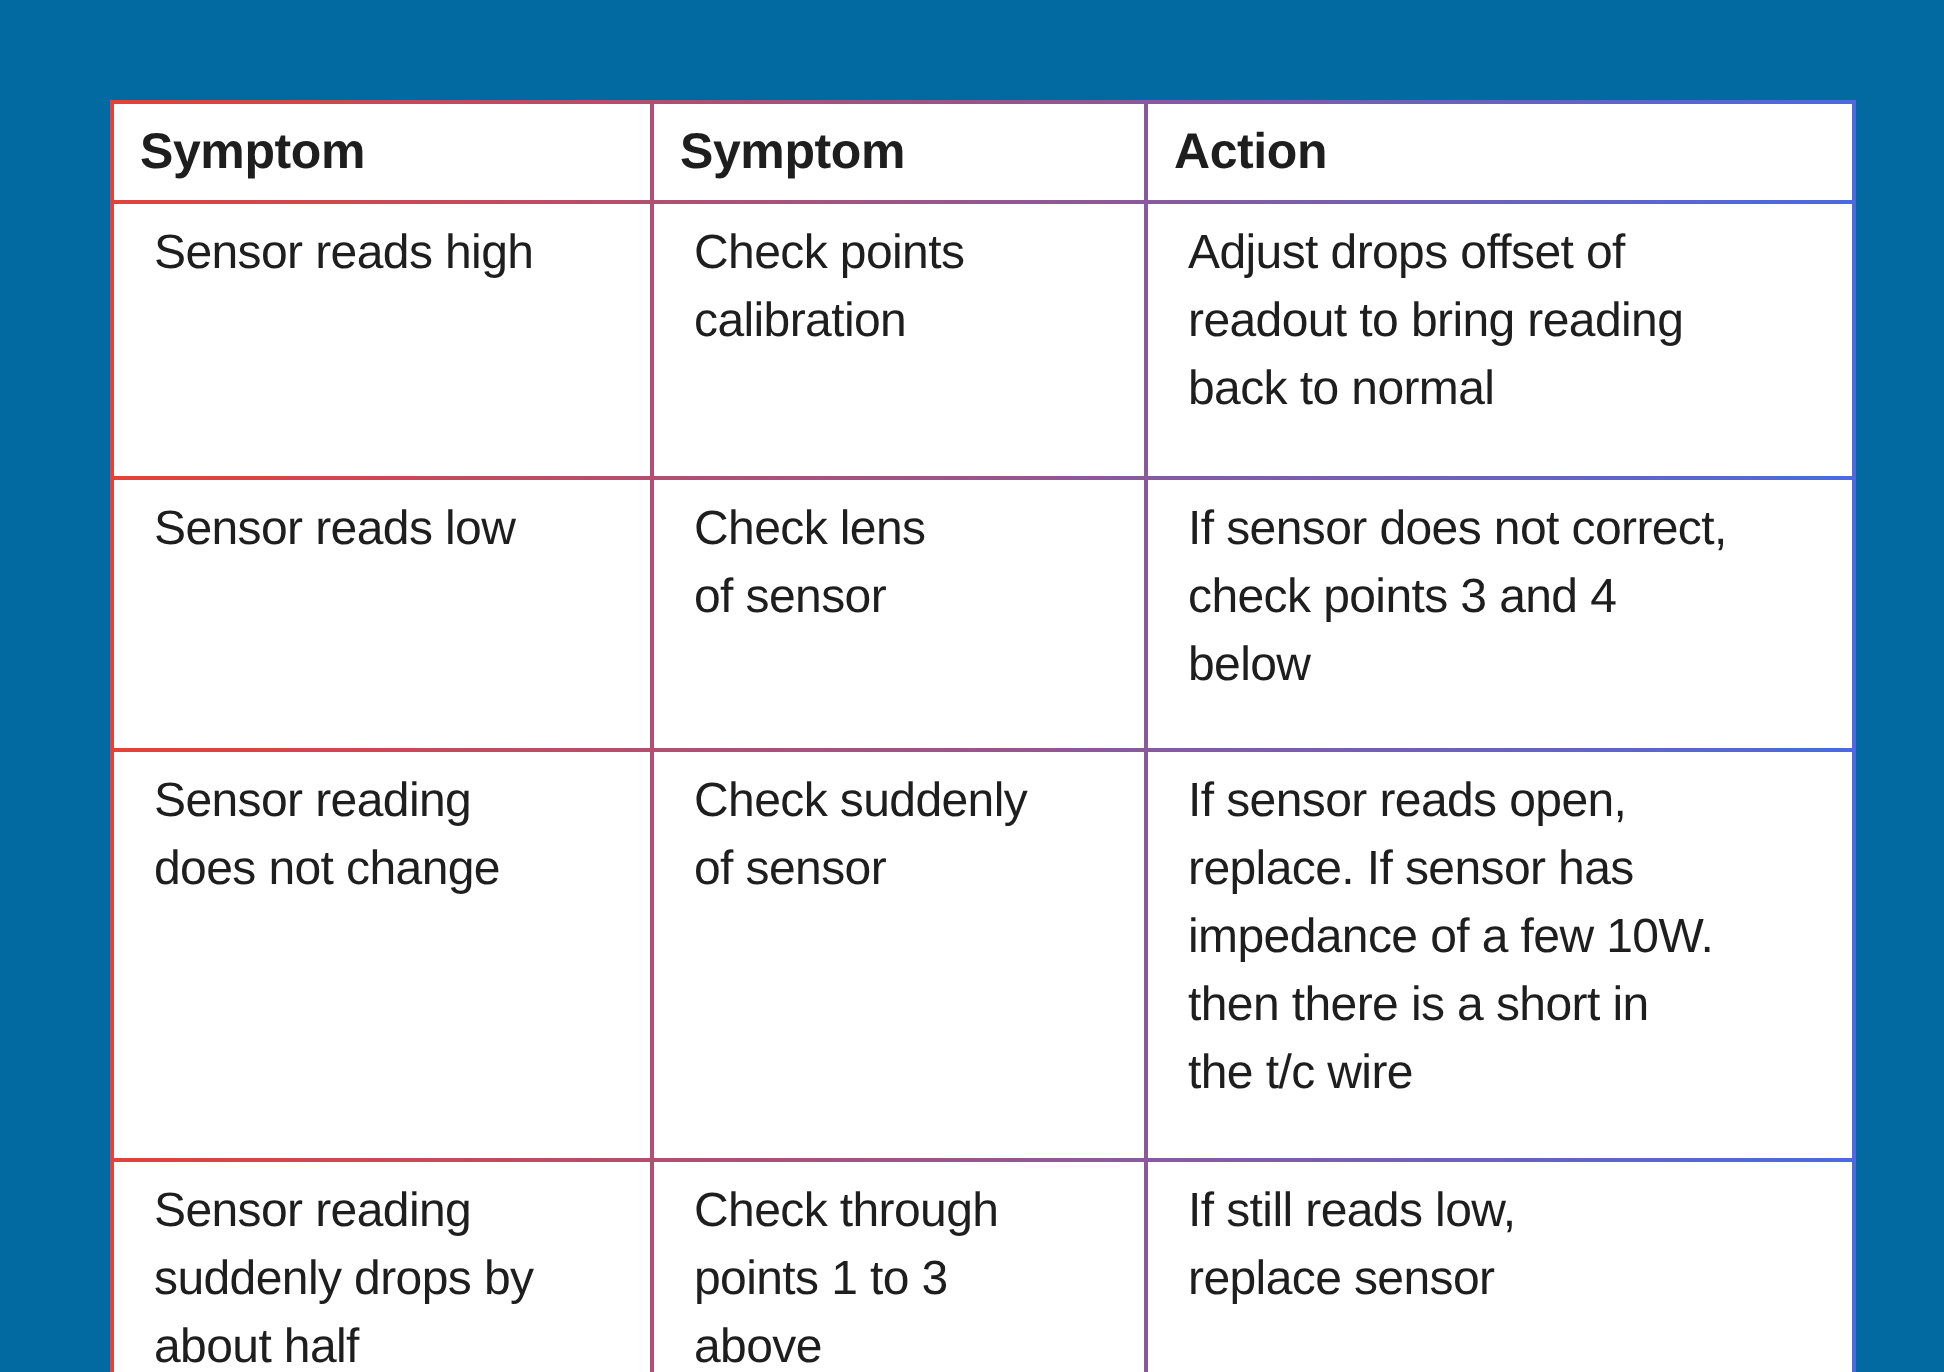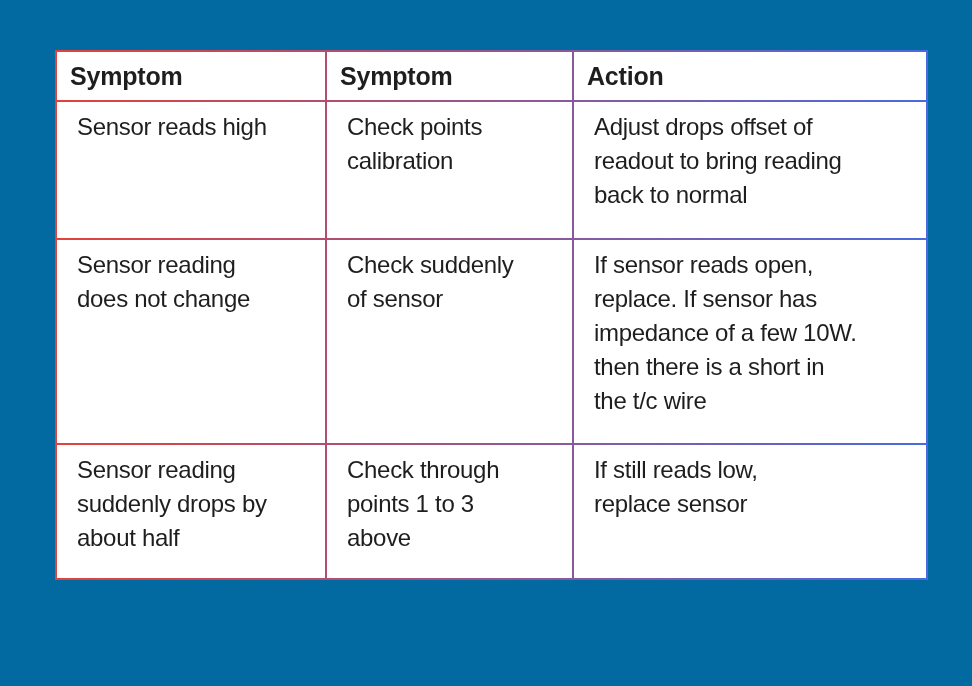--- a/index.html
+++ b/index.html
@@ -79,20 +79,28 @@
     </thead>
     <tbody>
       <tr class="r1">
         <td>Sensor reads high</td>
         <td>Check points
 calibration</td>
         <td>Adjust drops offset of
 readout to bring reading
 back to normal</td>
       </tr>
+      <tr class="r2">
+        <td>Sensor reads low</td>
+        <td>Check lens
+of sensor</td>
+        <td>If sensor does not correct,
+check points 3 and 4
+below</td>
+      </tr>
       <tr class="r3">
         <td>Sensor reading
 does not change</td>
         <td>Check suddenly
 of sensor</td>
         <td>If sensor reads open,
 replace. If sensor has
 impedance of a few 10W.
 then there is a short in
 the t/c wire</td>

